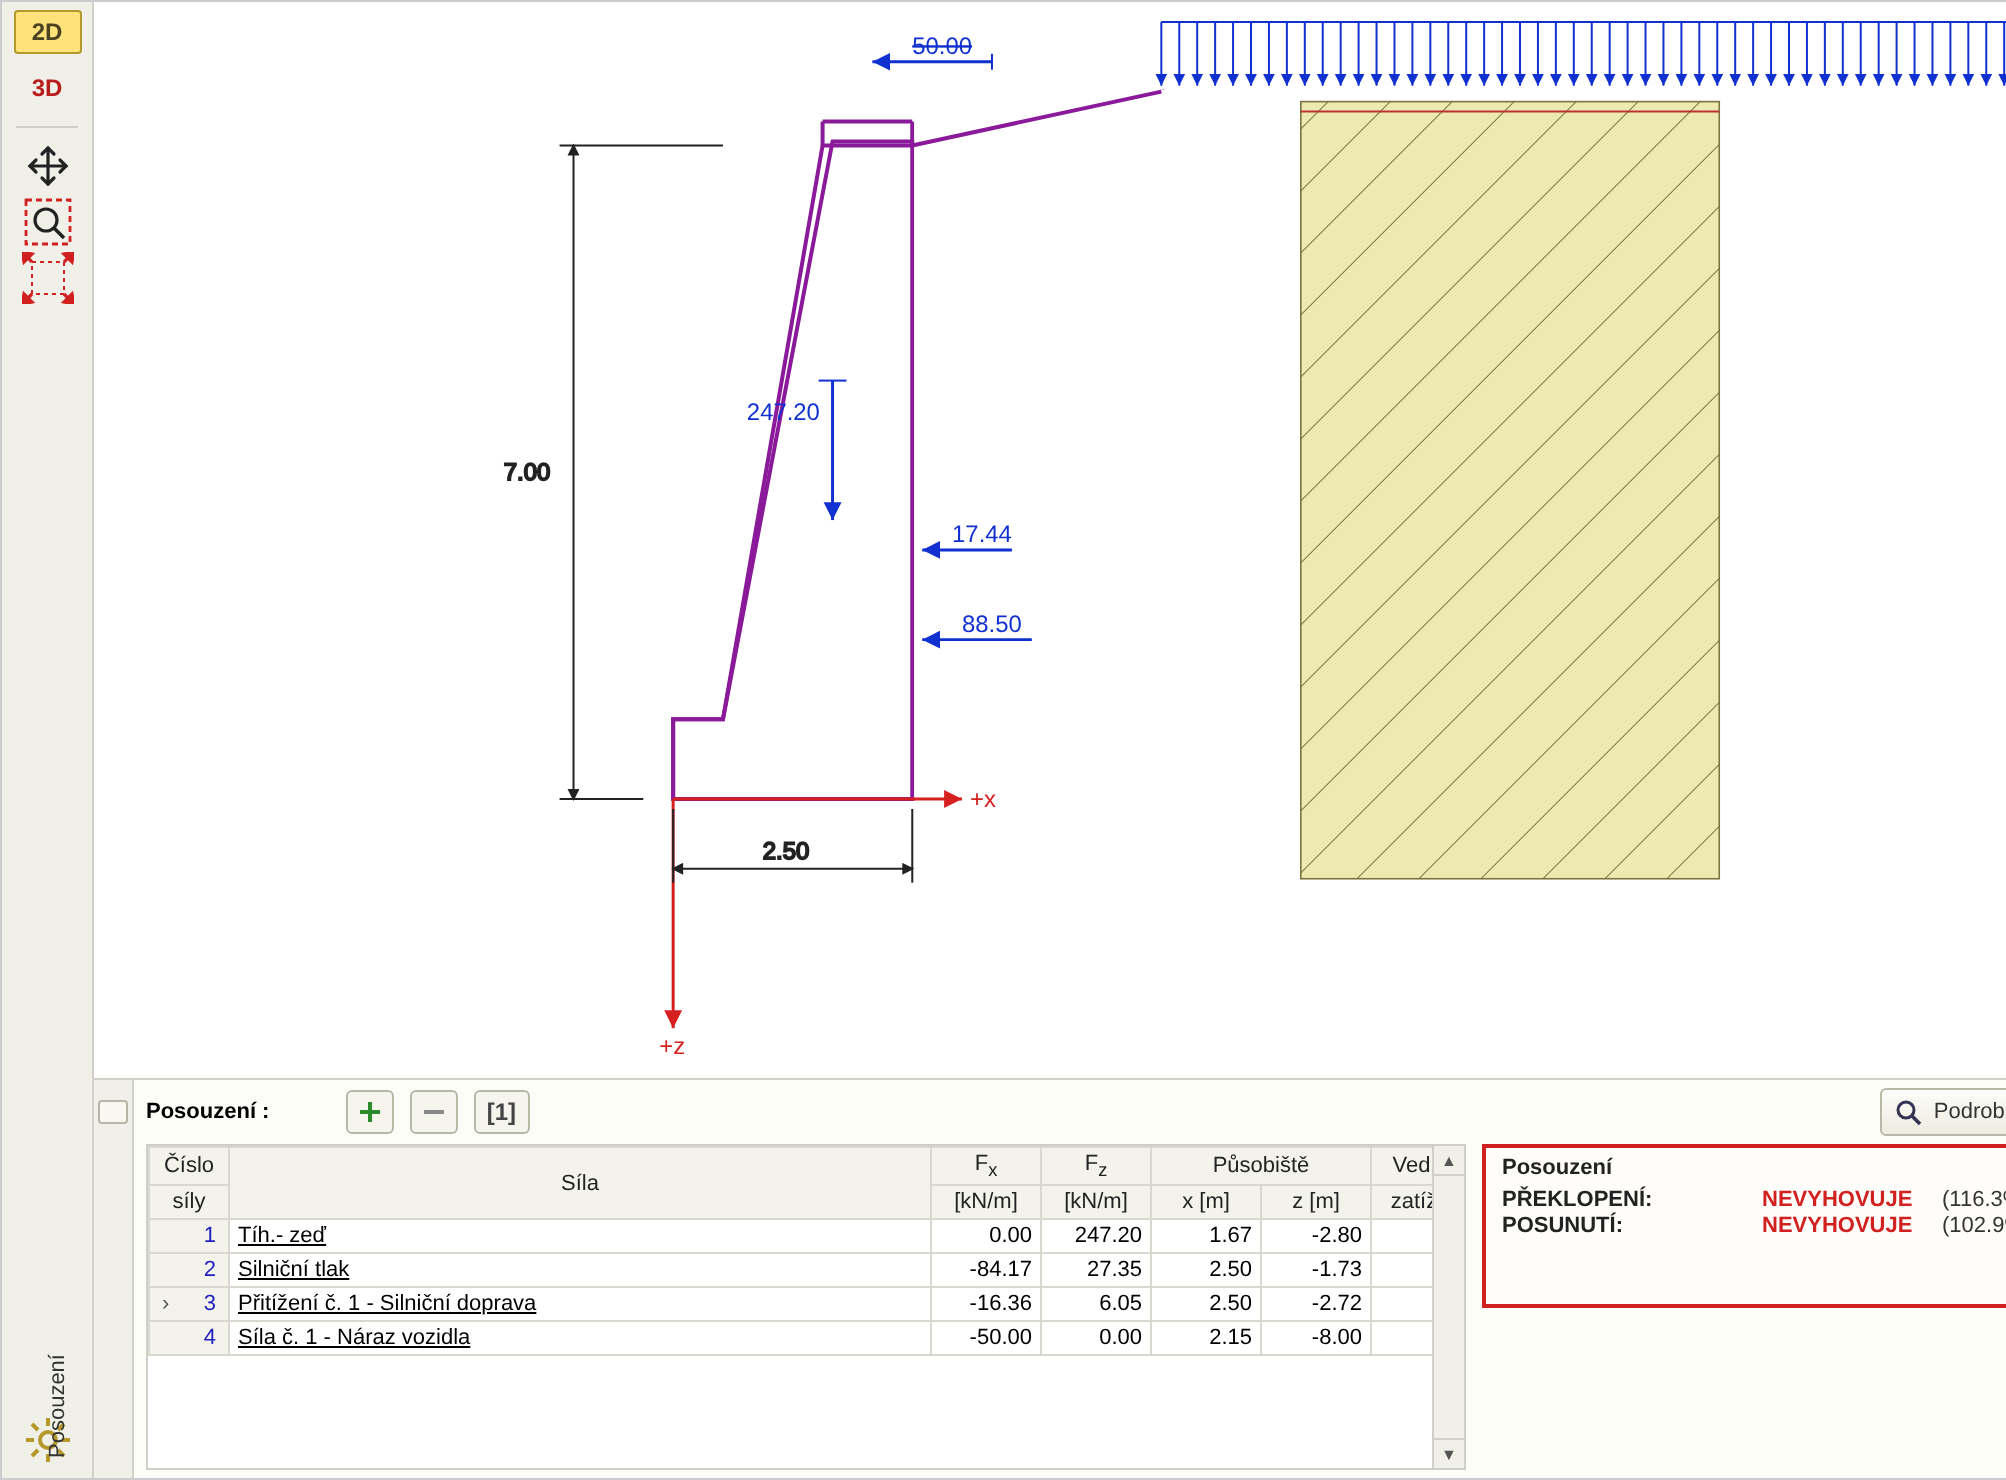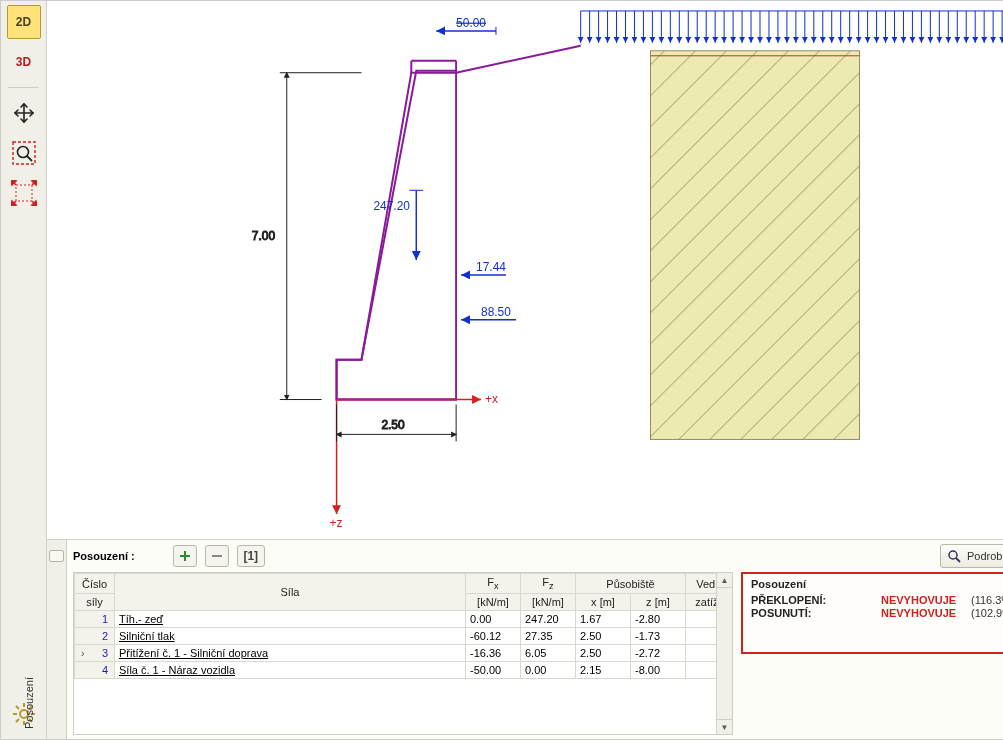--- a/index.html
+++ b/index.html
@@ -28,21 +28,21 @@
     border-right: 1px solid #d0d0c8;
     display: flex;
     flex-direction: column;
     align-items: center;
     padding: 4px 0;
     gap: 6px;
     position: relative;
   }
   .tbtn {
     width: 34px;
-    height: 34px;
+    height: 22px;
     display: flex;
     align-items: center;
     justify-content: center;
     border: 1px solid transparent;
     border-radius: 2px;
     cursor: pointer;
   }
   .tbtn.active {
     background: #ffe37a;
     border: 1px solid #b59a2b;
@@ -222,21 +222,21 @@
     color: #2020c0;
     width: 36px;
     padding-right: 6px;
   }
   table.data .row-index.caret::before {
     content: "›";
     color: #555;
     float: left;
     margin-left: 2px;
   }
-  table.data td.num { font-variant-numeric: tabular-nums; }
+  table.data td.num { text-align: right; font-variant-numeric: tabular-nums; }
   table.data td.txt { text-align: left; text-decoration: underline; }
   table.data .vedl { width: 42px; }
   .scroll-shim {
     position: absolute;
     right: 0; top: 0;
     width: 16px;
     height: 100%;
     background: #f0f0e8;
     border-left: 1px solid #d0d0c8;
   }
@@ -541,21 +541,21 @@
                     <td class="txt">Tíh.- zeď</td>
                     <td class="num">0.00</td>
                     <td class="num">247.20</td>
                     <td class="num">1.67</td>
                     <td class="num">-2.80</td>
                     <td class="vedl"></td>
                   </tr>
                   <tr>
                     <td class="row-index">2</td>
                     <td class="txt">Silniční tlak</td>
-                    <td class="num">-60.12</td>
+                    <td class="num">-84.17</td>
                     <td class="num">27.35</td>
                     <td class="num">2.50</td>
                     <td class="num">-1.73</td>
                     <td class="vedl"></td>
                   </tr>
                   <tr>
                     <td class="row-index caret">3</td>
                     <td class="txt">Přitížení č. 1 - Silniční doprava</td>
                     <td class="num">-16.36</td>
                     <td class="num">6.05</td>

